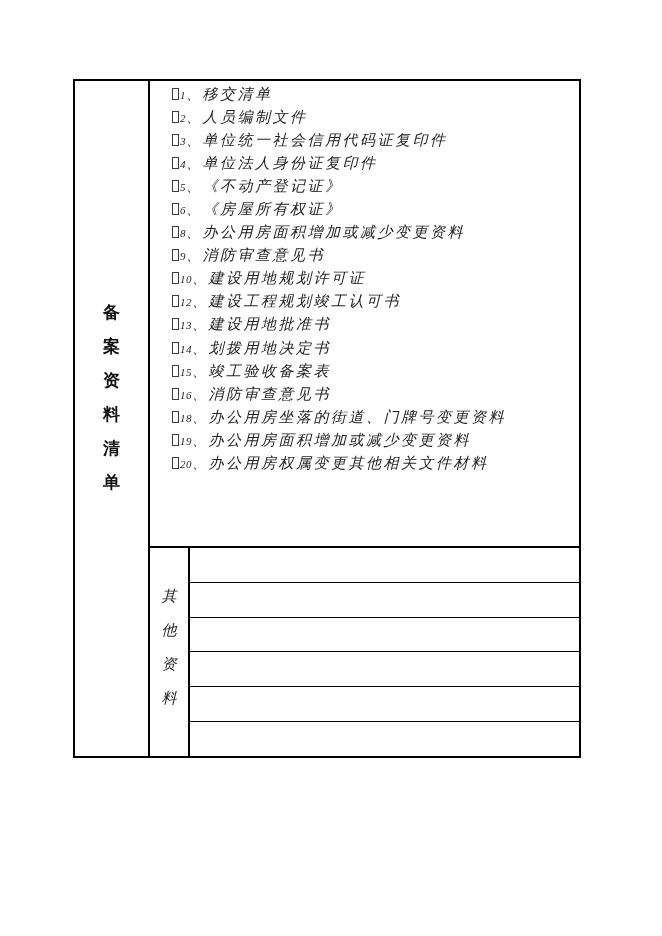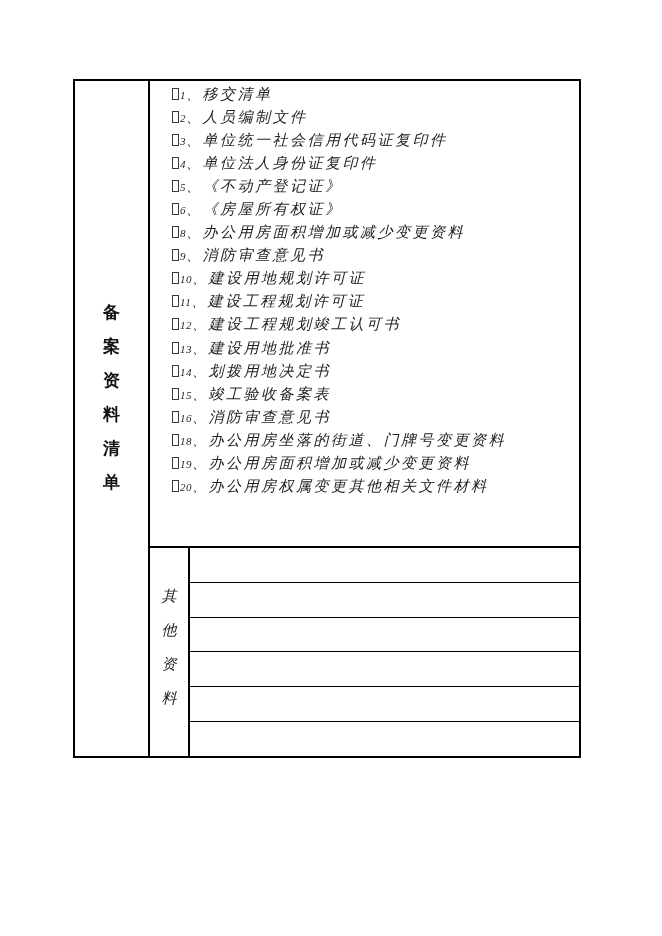--- a/index.html
+++ b/index.html
@@ -129,21 +129,20 @@
       <div class="checklist">
         <div class="check-item"><span class="cbx"></span><span class="num">1</span><span class="sep">、</span><span>移交清单</span></div>
         <div class="check-item"><span class="cbx"></span><span class="num">2</span><span class="sep">、</span><span>人员编制文件</span></div>
         <div class="check-item"><span class="cbx"></span><span class="num">3</span><span class="sep">、</span><span>单位统一社会信用代码证复印件</span></div>
         <div class="check-item"><span class="cbx"></span><span class="num">4</span><span class="sep">、</span><span>单位法人身份证复印件</span></div>
         <div class="check-item"><span class="cbx"></span><span class="num">5</span><span class="sep">、</span><span>《不动产登记证》</span></div>
         <div class="check-item"><span class="cbx"></span><span class="num">6</span><span class="sep">、</span><span>《房屋所有权证》</span></div>
         <div class="check-item"><span class="cbx"></span><span class="num">8</span><span class="sep">、</span><span>办公用房面积增加或减少变更资料</span></div>
         <div class="check-item"><span class="cbx"></span><span class="num">9</span><span class="sep">、</span><span>消防审查意见书</span></div>
         <div class="check-item"><span class="cbx"></span><span class="num">10</span><span class="sep">、</span><span>建设用地规划许可证</span></div>
-        <div class="check-item"><span class="cbx"></span><span class="num">11</span><span class="sep">、</span><span>建设工程规划许可证</span></div>
         <div class="check-item"><span class="cbx"></span><span class="num">12</span><span class="sep">、</span><span>建设工程规划竣工认可书</span></div>
         <div class="check-item"><span class="cbx"></span><span class="num">13</span><span class="sep">、</span><span>建设用地批准书</span></div>
         <div class="check-item"><span class="cbx"></span><span class="num">14</span><span class="sep">、</span><span>划拨用地决定书</span></div>
         <div class="check-item"><span class="cbx"></span><span class="num">15</span><span class="sep">、</span><span>竣工验收备案表</span></div>
         <div class="check-item"><span class="cbx"></span><span class="num">16</span><span class="sep">、</span><span>消防审查意见书</span></div>
         <div class="check-item"><span class="cbx"></span><span class="num">18</span><span class="sep">、</span><span>办公用房坐落的街道、门牌号变更资料</span></div>
         <div class="check-item"><span class="cbx"></span><span class="num">19</span><span class="sep">、</span><span>办公用房面积增加或减少变更资料</span></div>
         <div class="check-item"><span class="cbx"></span><span class="num">20</span><span class="sep">、</span><span>办公用房权属变更其他相关文件材料</span></div>
         <div class="check-item"></div>
       </div>

